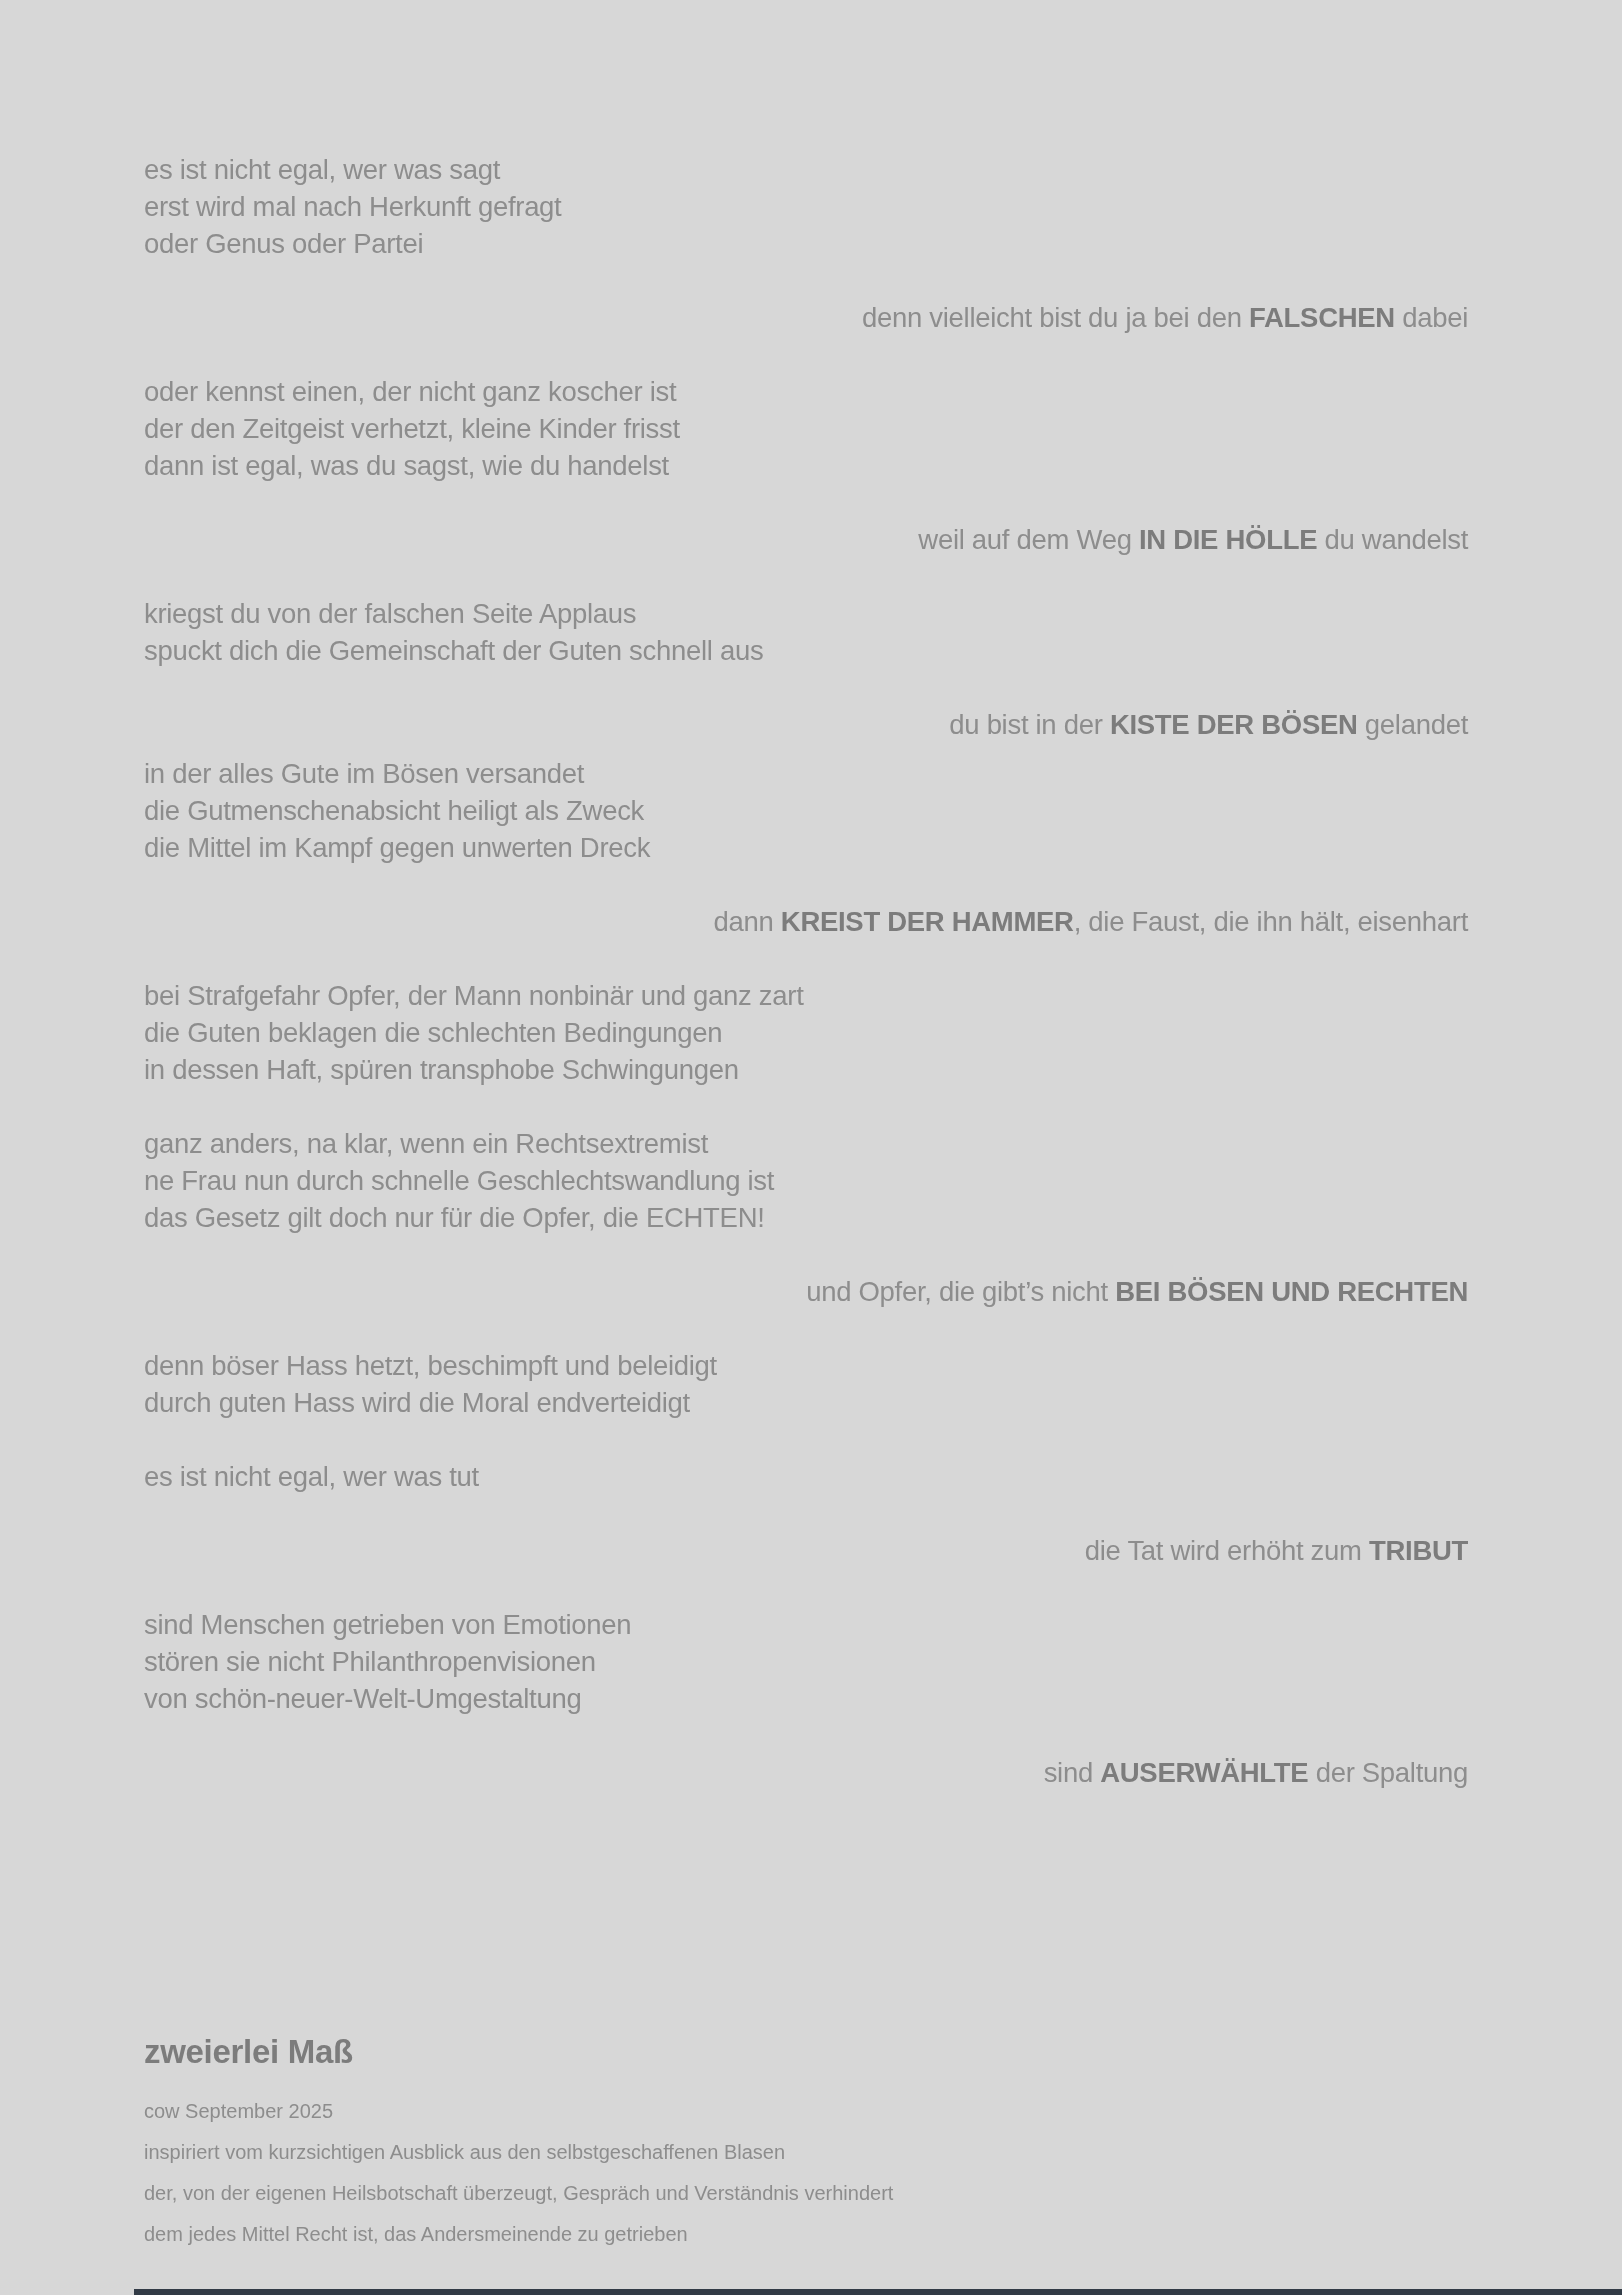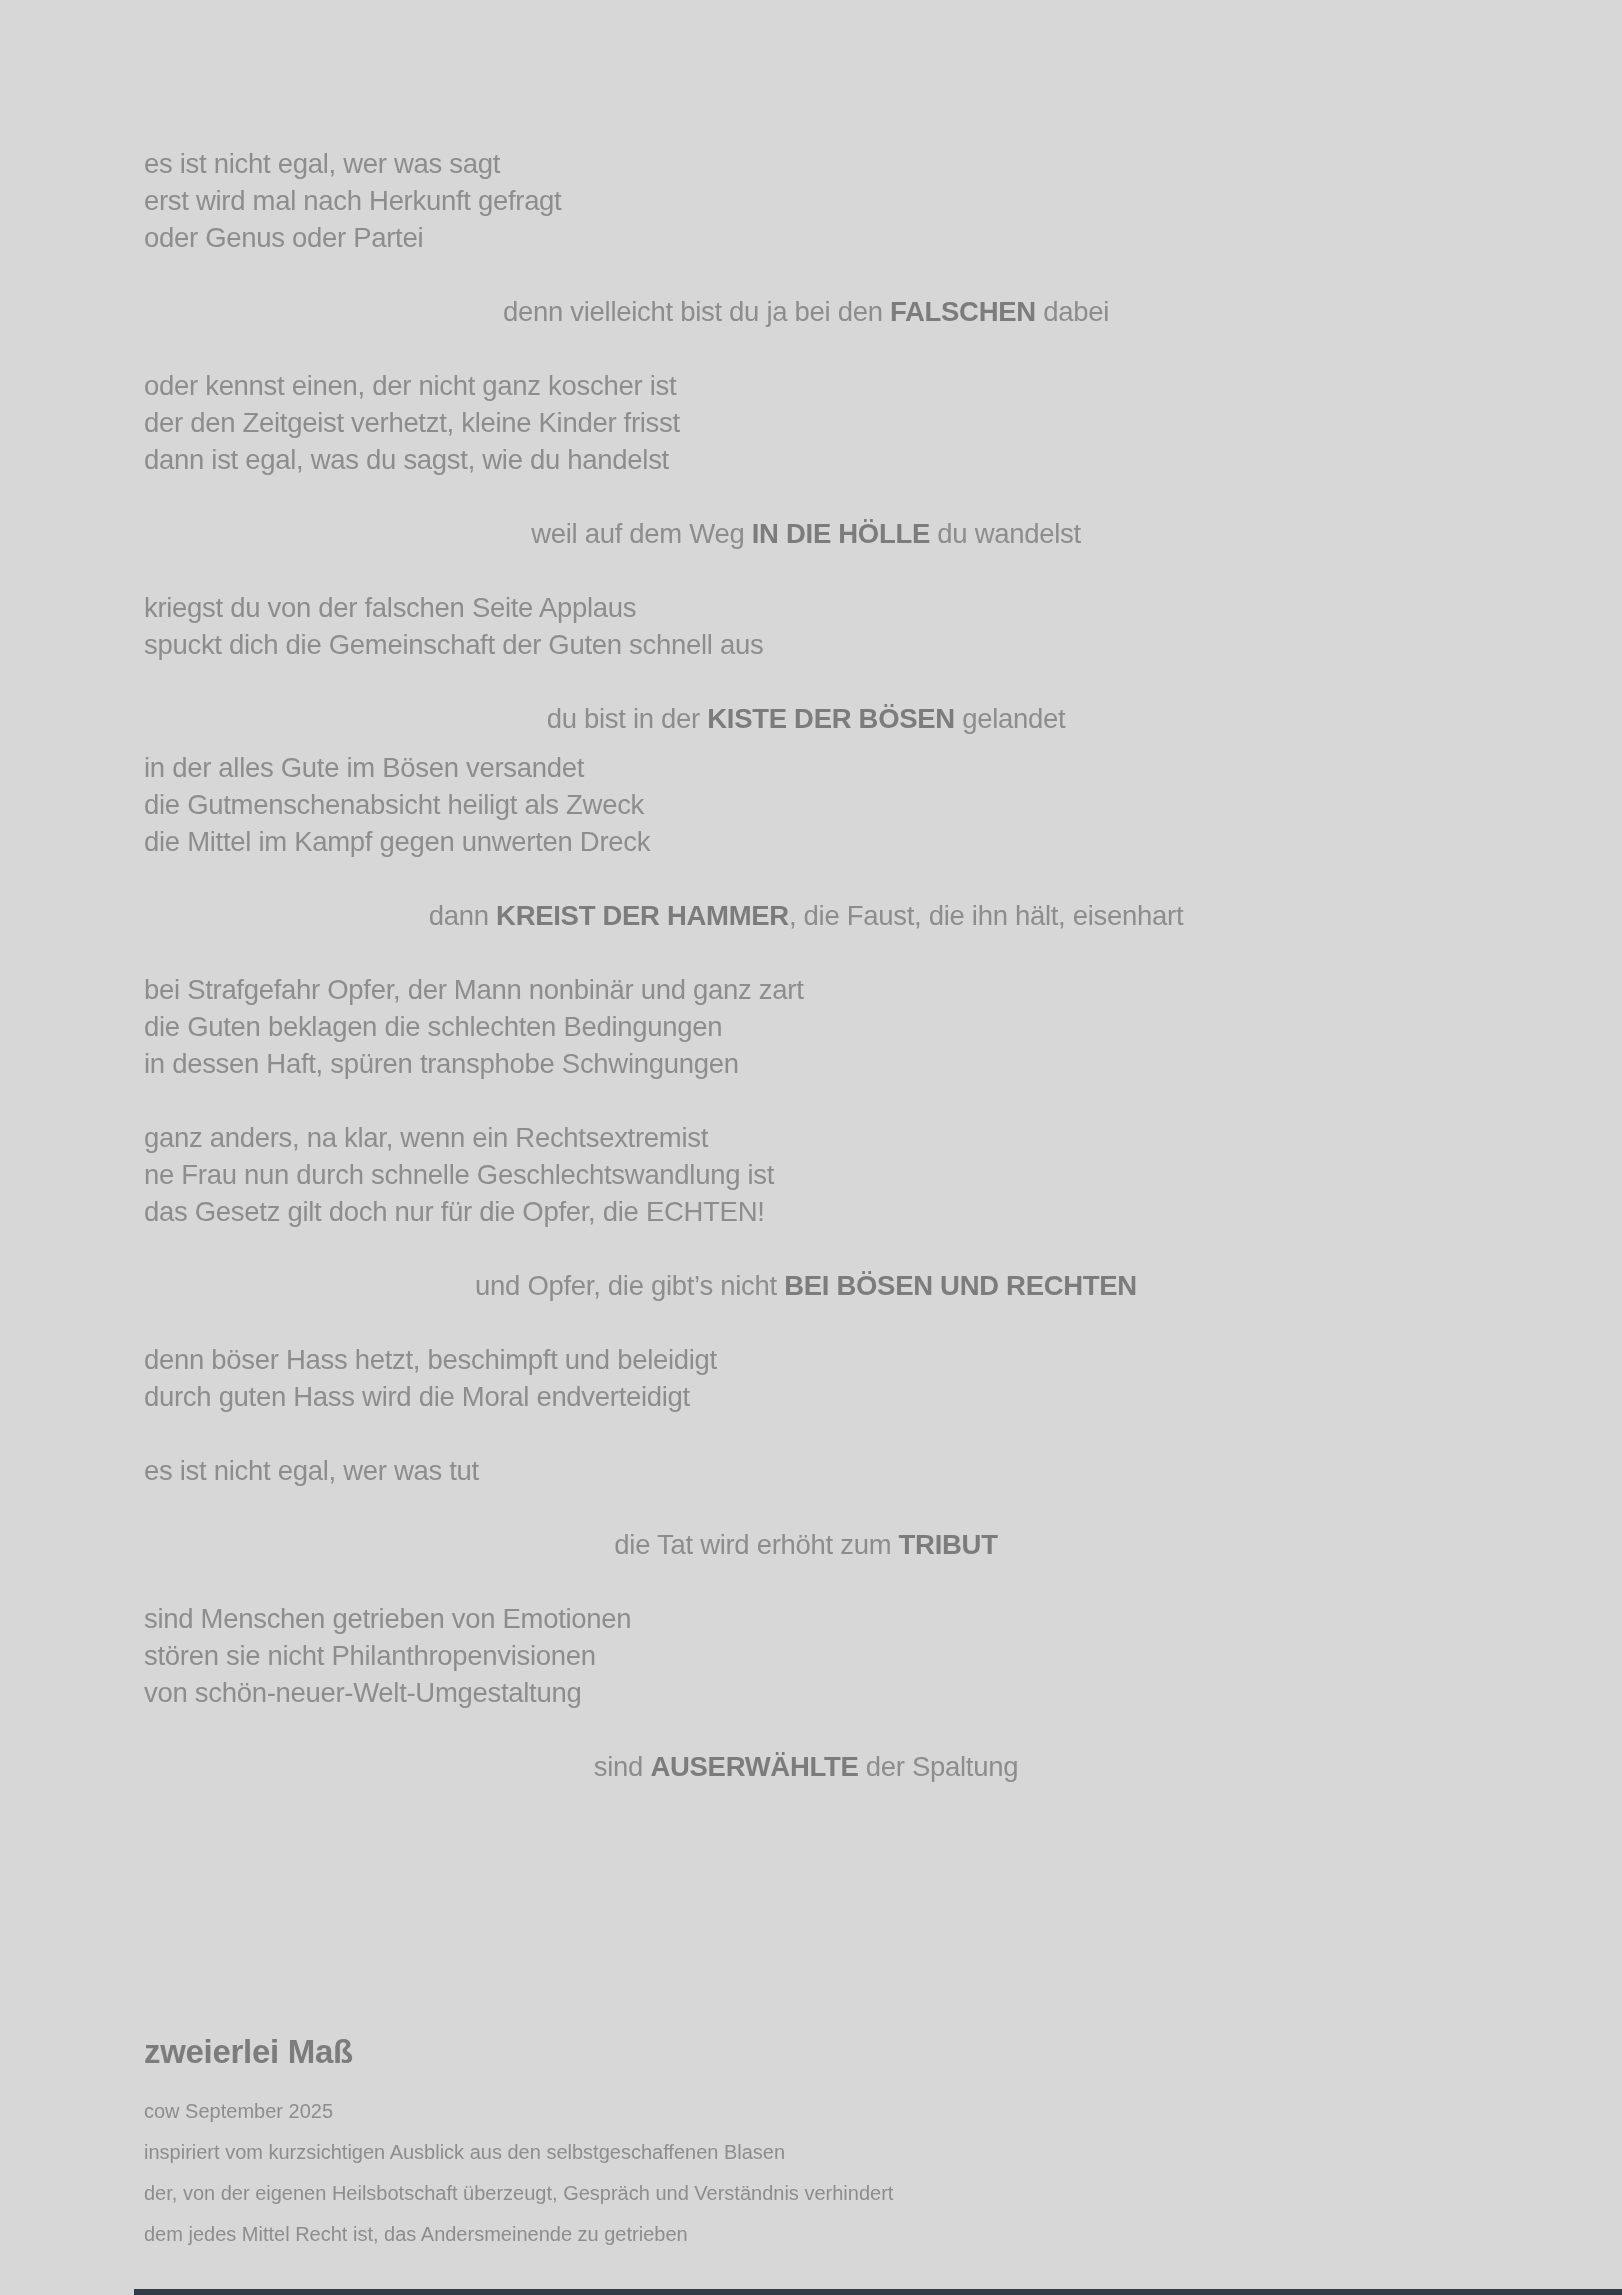--- a/index.html
+++ b/index.html
@@ -14,23 +14,23 @@
     background:var(--bg);
     font-family:"Liberation Sans",sans-serif;
     position:relative;overflow:hidden;
   }
   #poem{
     position:absolute;top:137px;left:144px;right:154px;
     color:var(--fg);
     font-size:27.5px;line-height:37px;letter-spacing:-0.3px;
   }
   .block{margin-top:37px;}
-  .block:first-child{margin-top:8px;}
+  .block:first-child{margin-top:14px;}
   .block.no-gap{margin-top:12px;}
-  .block.right{text-align:center;}
+  .block.right{text-align:right;}
   .line{white-space:nowrap;}
   strong{font-weight:700;color:var(--fg-bold);}
   #footer{
     position:absolute;left:144px;right:154px;top:2032px;
     color:var(--fg);
   }
   #poem-title{
     font-size:33px;line-height:39px;font-weight:700;
     color:var(--fg-bold);letter-spacing:-0.3px;margin:0;
   }

